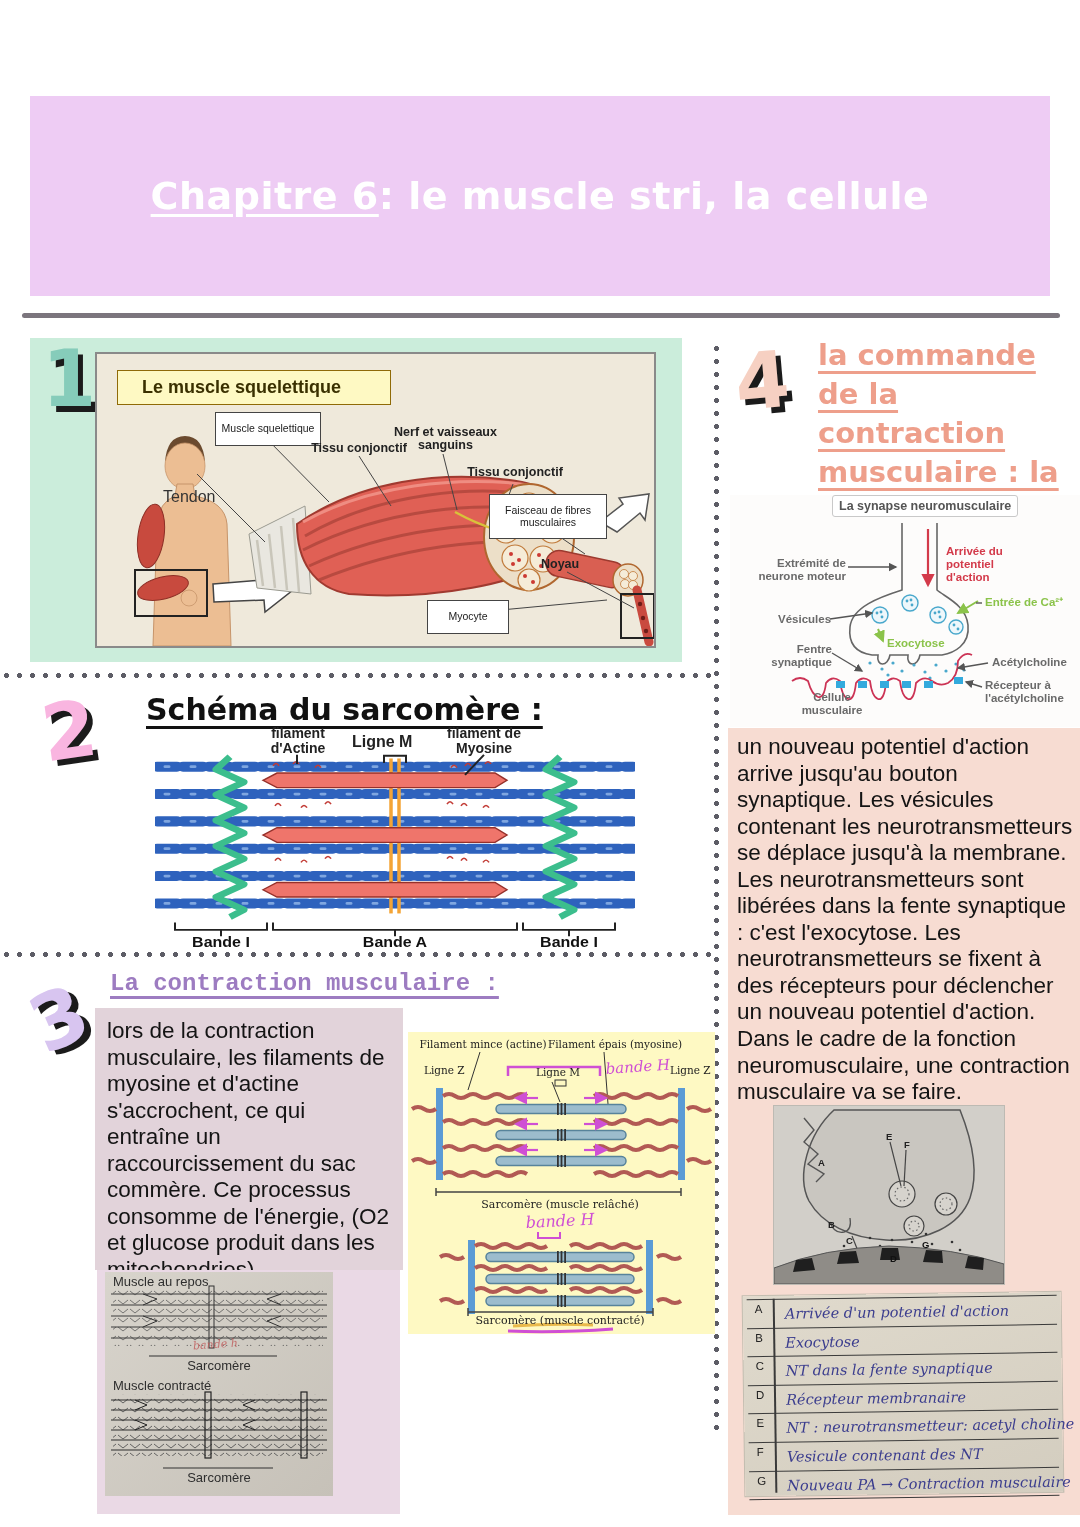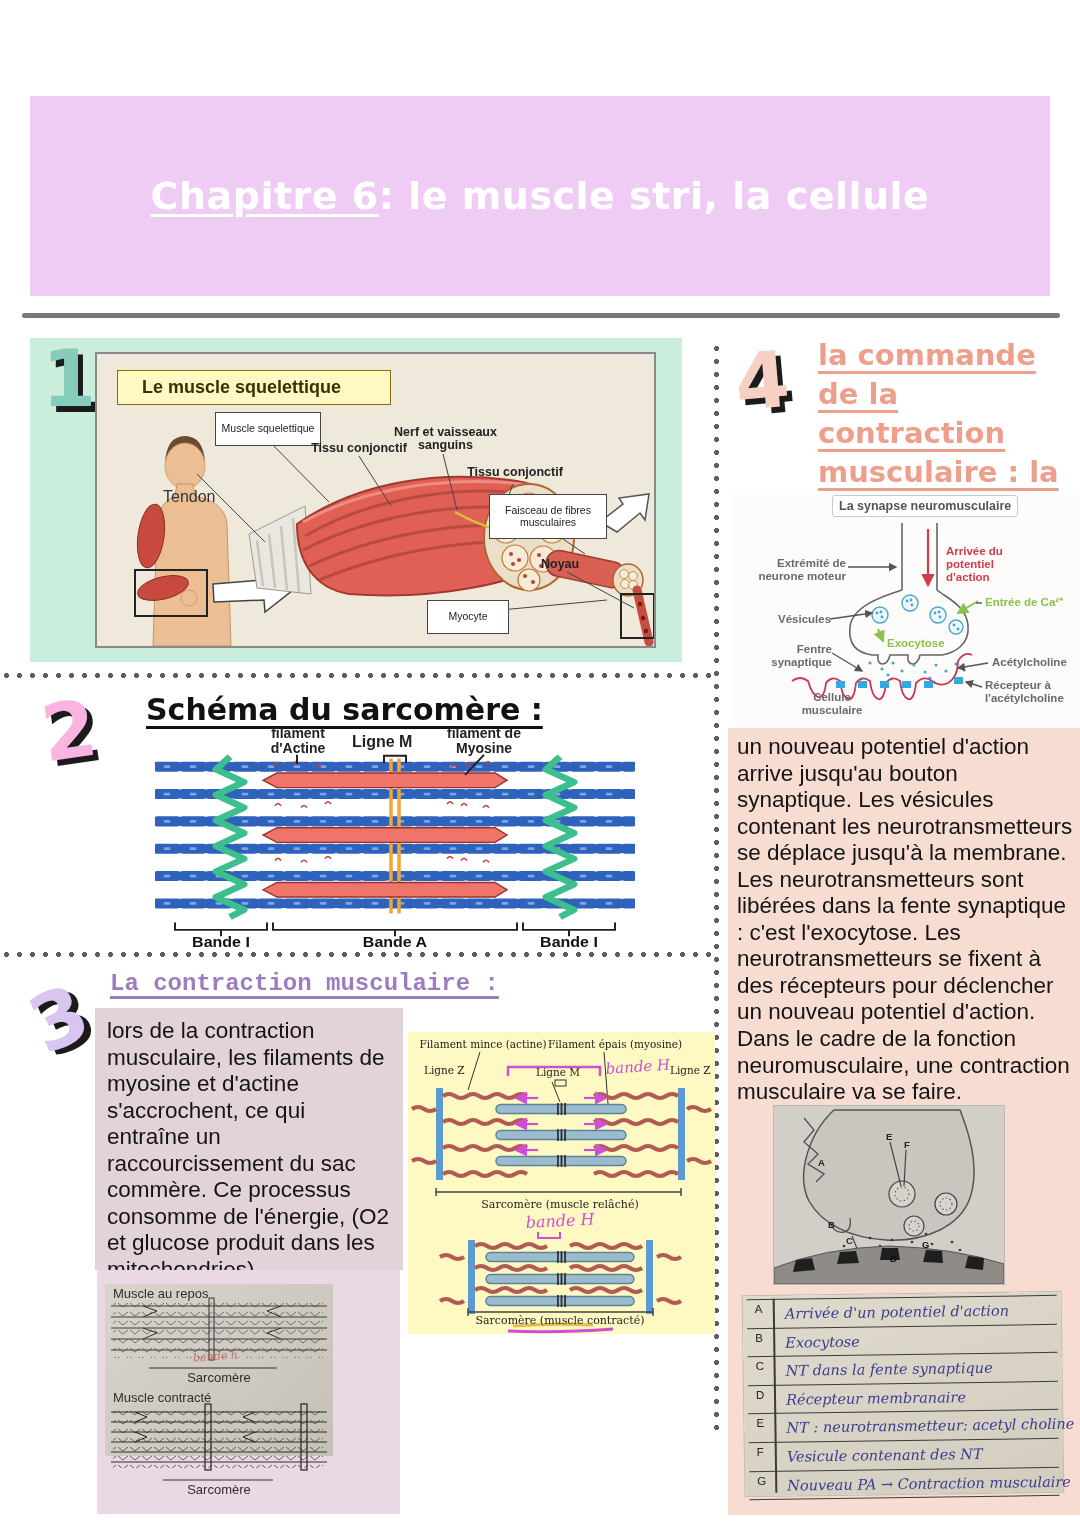--- a/index.html
+++ b/index.html
@@ -228,21 +228,21 @@
     <text x="66" y="213" text-anchor="middle" font-size="16" font-weight="bold" fill="#111">Bande I</text>
     <text x="240" y="213" text-anchor="middle" font-size="16" font-weight="bold" fill="#111">Bande A</text>
     <text x="414" y="213" text-anchor="middle" font-size="16" font-weight="bold" fill="#111">Bande I</text>
   </svg>
 
   <div class="abs bignum" style="left:32px;top:980px;color:#d8c5f0;transform:rotate(-24deg);">3</div>
   <div class="abs h-purple" style="left:110px;top:970px;">La contraction musculaire :</div>
   <div class="abs bodytxt" style="left:95px;top:1008px;width:308px;height:262px;background:#e2d3da;padding:10px 12px;box-sizing:border-box;">lors de la contraction musculaire, les filaments de myosine et d'actine s'accrochent, ce qui entraîne un raccourcissement du sac commère. Ce processus consomme de l'énergie, (O2 et glucose produit dans les mitochondries).</div>
 
   <div class="abs" style="left:97px;top:1270px;width:303px;height:244px;background:#ead9e5;">
-    <div class="abs" style="left:8px;top:14px;width:228px;height:172px;background:linear-gradient(135deg,#d8d4cc,#c6c1b8);">
+    <div class="abs" style="left:8px;top:2px;width:228px;height:224px;background:linear-gradient(135deg,#d8d4cc,#c6c1b8);">
       <svg width="228" height="228" viewBox="0 0 228 228" style="position:absolute;left:0;top:0">
         <defs>
           <pattern id="hb" width="12" height="9" patternUnits="userSpaceOnUse">
             <path d="M1,1 l5,4 M11,1 l-5,4" stroke="#555" stroke-width="0.9" fill="none"></path>
           </pattern>
         </defs>
 
         <rect x="8" y="16" width="210" height="58" fill="url(#hb)" opacity="0.85"></rect>
         <g stroke="#3c3c3c" stroke-width="1.1">
           <line x1="6" y1="22" x2="222" y2="22"></line>

